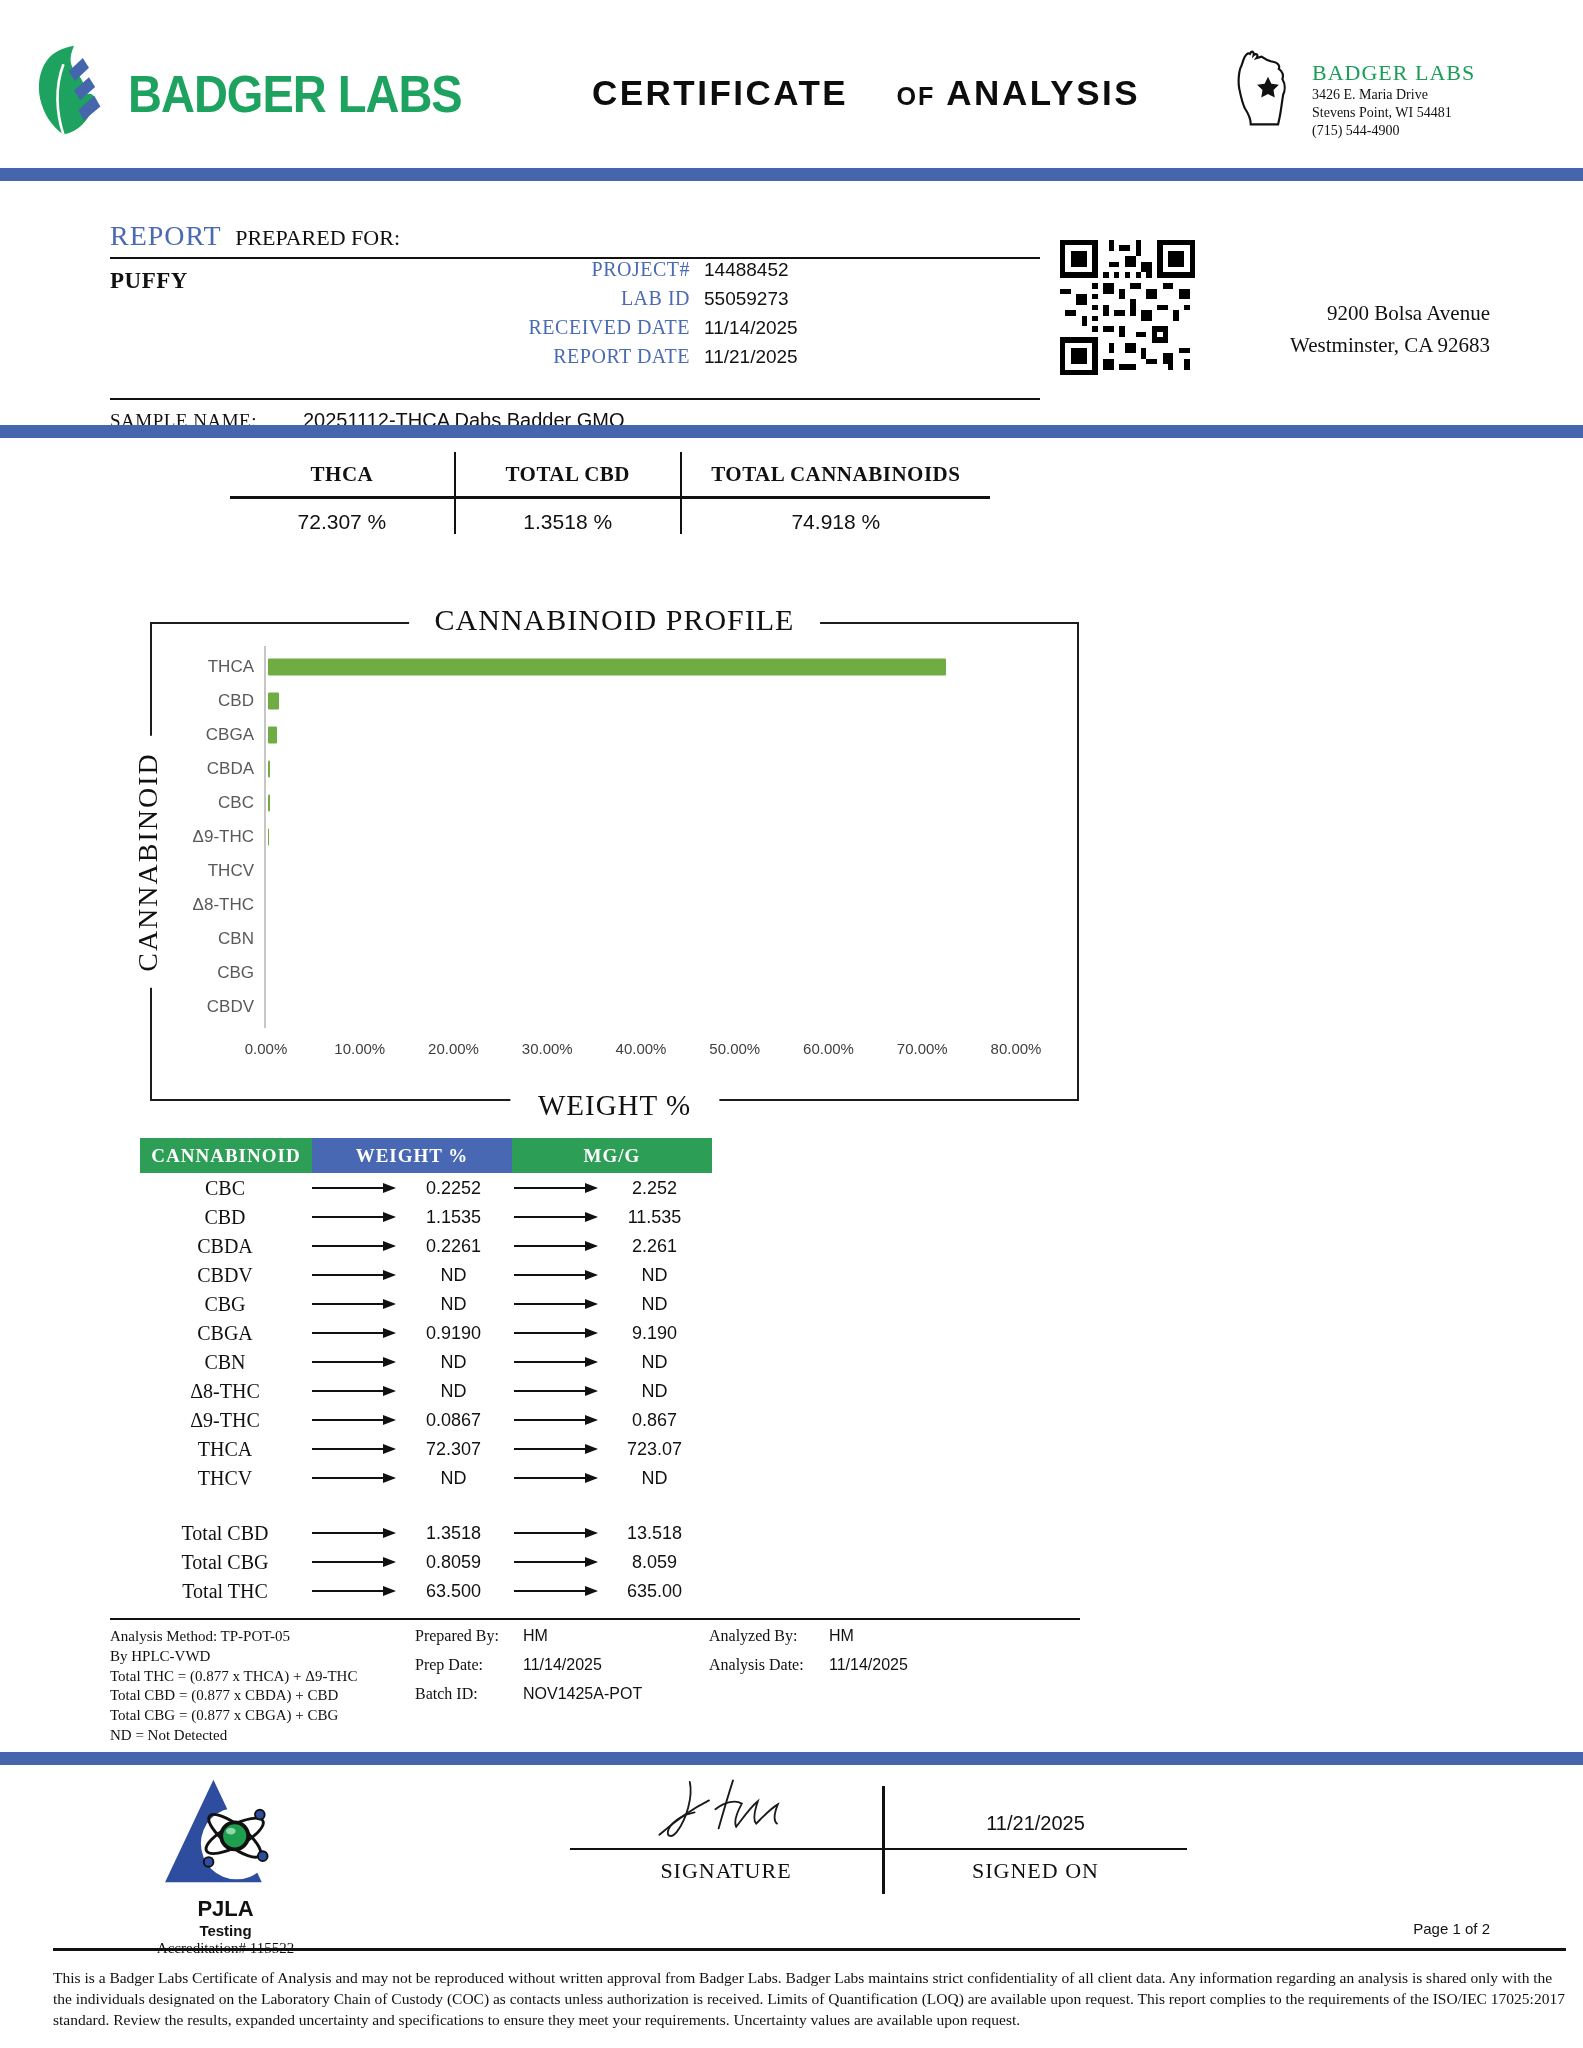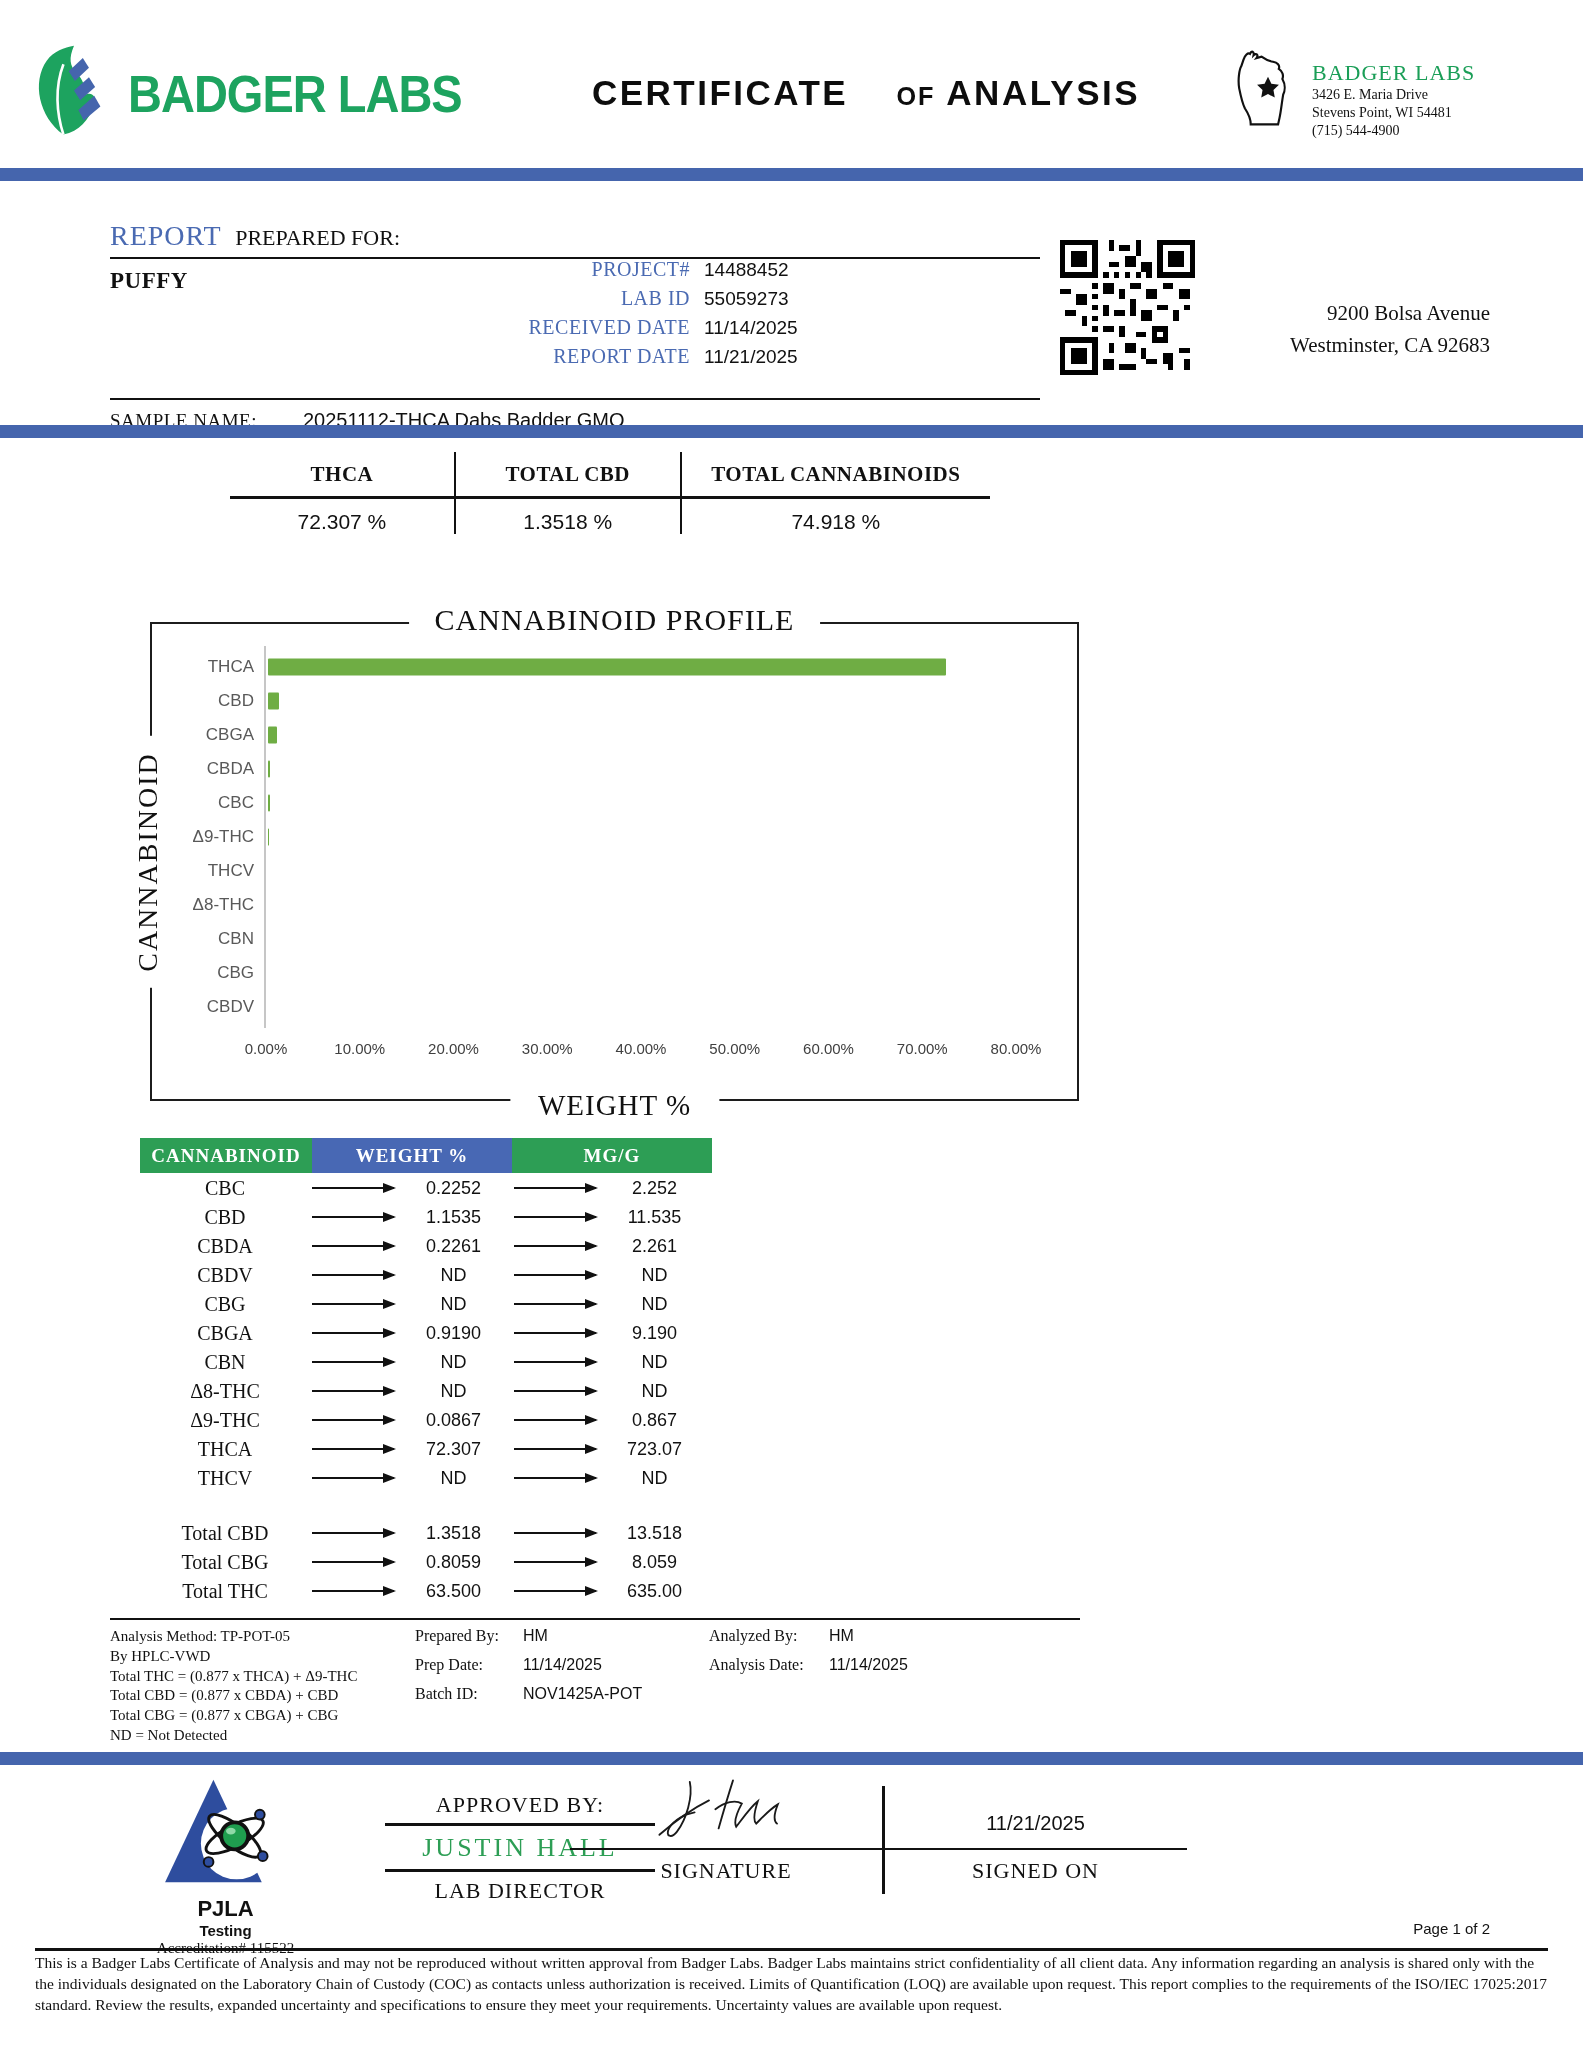--- a/index.html
+++ b/index.html
@@ -110,22 +110,22 @@
   .sig-line svg{position:absolute;left:50px;bottom:2px;}
   .sig-label{font-size:22px;letter-spacing:1px;padding-top:8px;}
   .vdiv{position:absolute;left:782px;top:14px;height:108px;width:2.5px;background:#111;}
   .signed{position:absolute;left:784px;top:0;width:303px;text-align:center;}
   .signed-date{font-family:"Liberation Sans",sans-serif;font-size:20px;padding-top:40px;height:36px;
                border-bottom:2.5px solid #111;box-sizing:content-box;}
   .signed-label{font-size:22px;letter-spacing:1px;padding-top:8px;}
   .pageno{position:absolute;right:0;top:148px;font-family:"Liberation Sans",sans-serif;font-size:15px;}
 
   
-  .disclaimer{position:absolute;top:1948px;left:35px;width:1513px;border-top:3.5px solid #111;
-              padding-top:2px;font-size:15.5px;line-height:1.34;}
+  .disclaimer{position:absolute;top:1948px;left:53px;width:1513px;border-top:3.5px solid #111;
+              padding-top:17px;font-size:15.5px;line-height:1.34;}
 </style>
 </head>
 <body>
 
 <div class="page">
 
   <div class="masthead">
     <div class="brand">
       <span>
         <svg width="88" height="96" viewBox="0 0 100 105">
@@ -590,25 +590,20 @@
             <circle cx="110" cy="42" r="5"></circle>
               <circle cx="57" cy="91" r="5"></circle>
               <circle cx="113" cy="85" r="5"></circle>
           </g>
         </svg>
       </span>
       <div class="pjla-name">PJLA</div>
       <div class="pjla-type">Testing</div>
       <div class="pjla-accr">Accreditation# 115522</div>
     </div>
-    <div class="approved">
-      <div class="ap-label">APPROVED BY:</div>
-      <div class="ap-name">JUSTIN HALL</div>
-      <div class="ap-title">LAB DIRECTOR</div>
-    </div>
     <div class="sig">
       <div class="sig-line">
         <span>
           <svg width="210" height="72" viewBox="0 0 220 90" fill="none" stroke="#1a1a1a" stroke-width="2.3" stroke-linecap="round">
             <path d="M66 10 C70 28 62 56 50 72 C43 81 35 78 40 68 C46 57 60 50 72 48"></path>
             <path d="M28 76 C44 62 68 44 90 33"></path>
             <path d="M120 8 C113 30 106 54 102 68"></path>
             <path d="M98 44 C110 35 123 32 131 37 C125 48 121 60 124 66 C131 57 141 42 151 34 C147 46 145 58 149 62 C156 55 166 44 176 38 C172 48 170 58 175 62"></path>
           </svg>
         </span>

